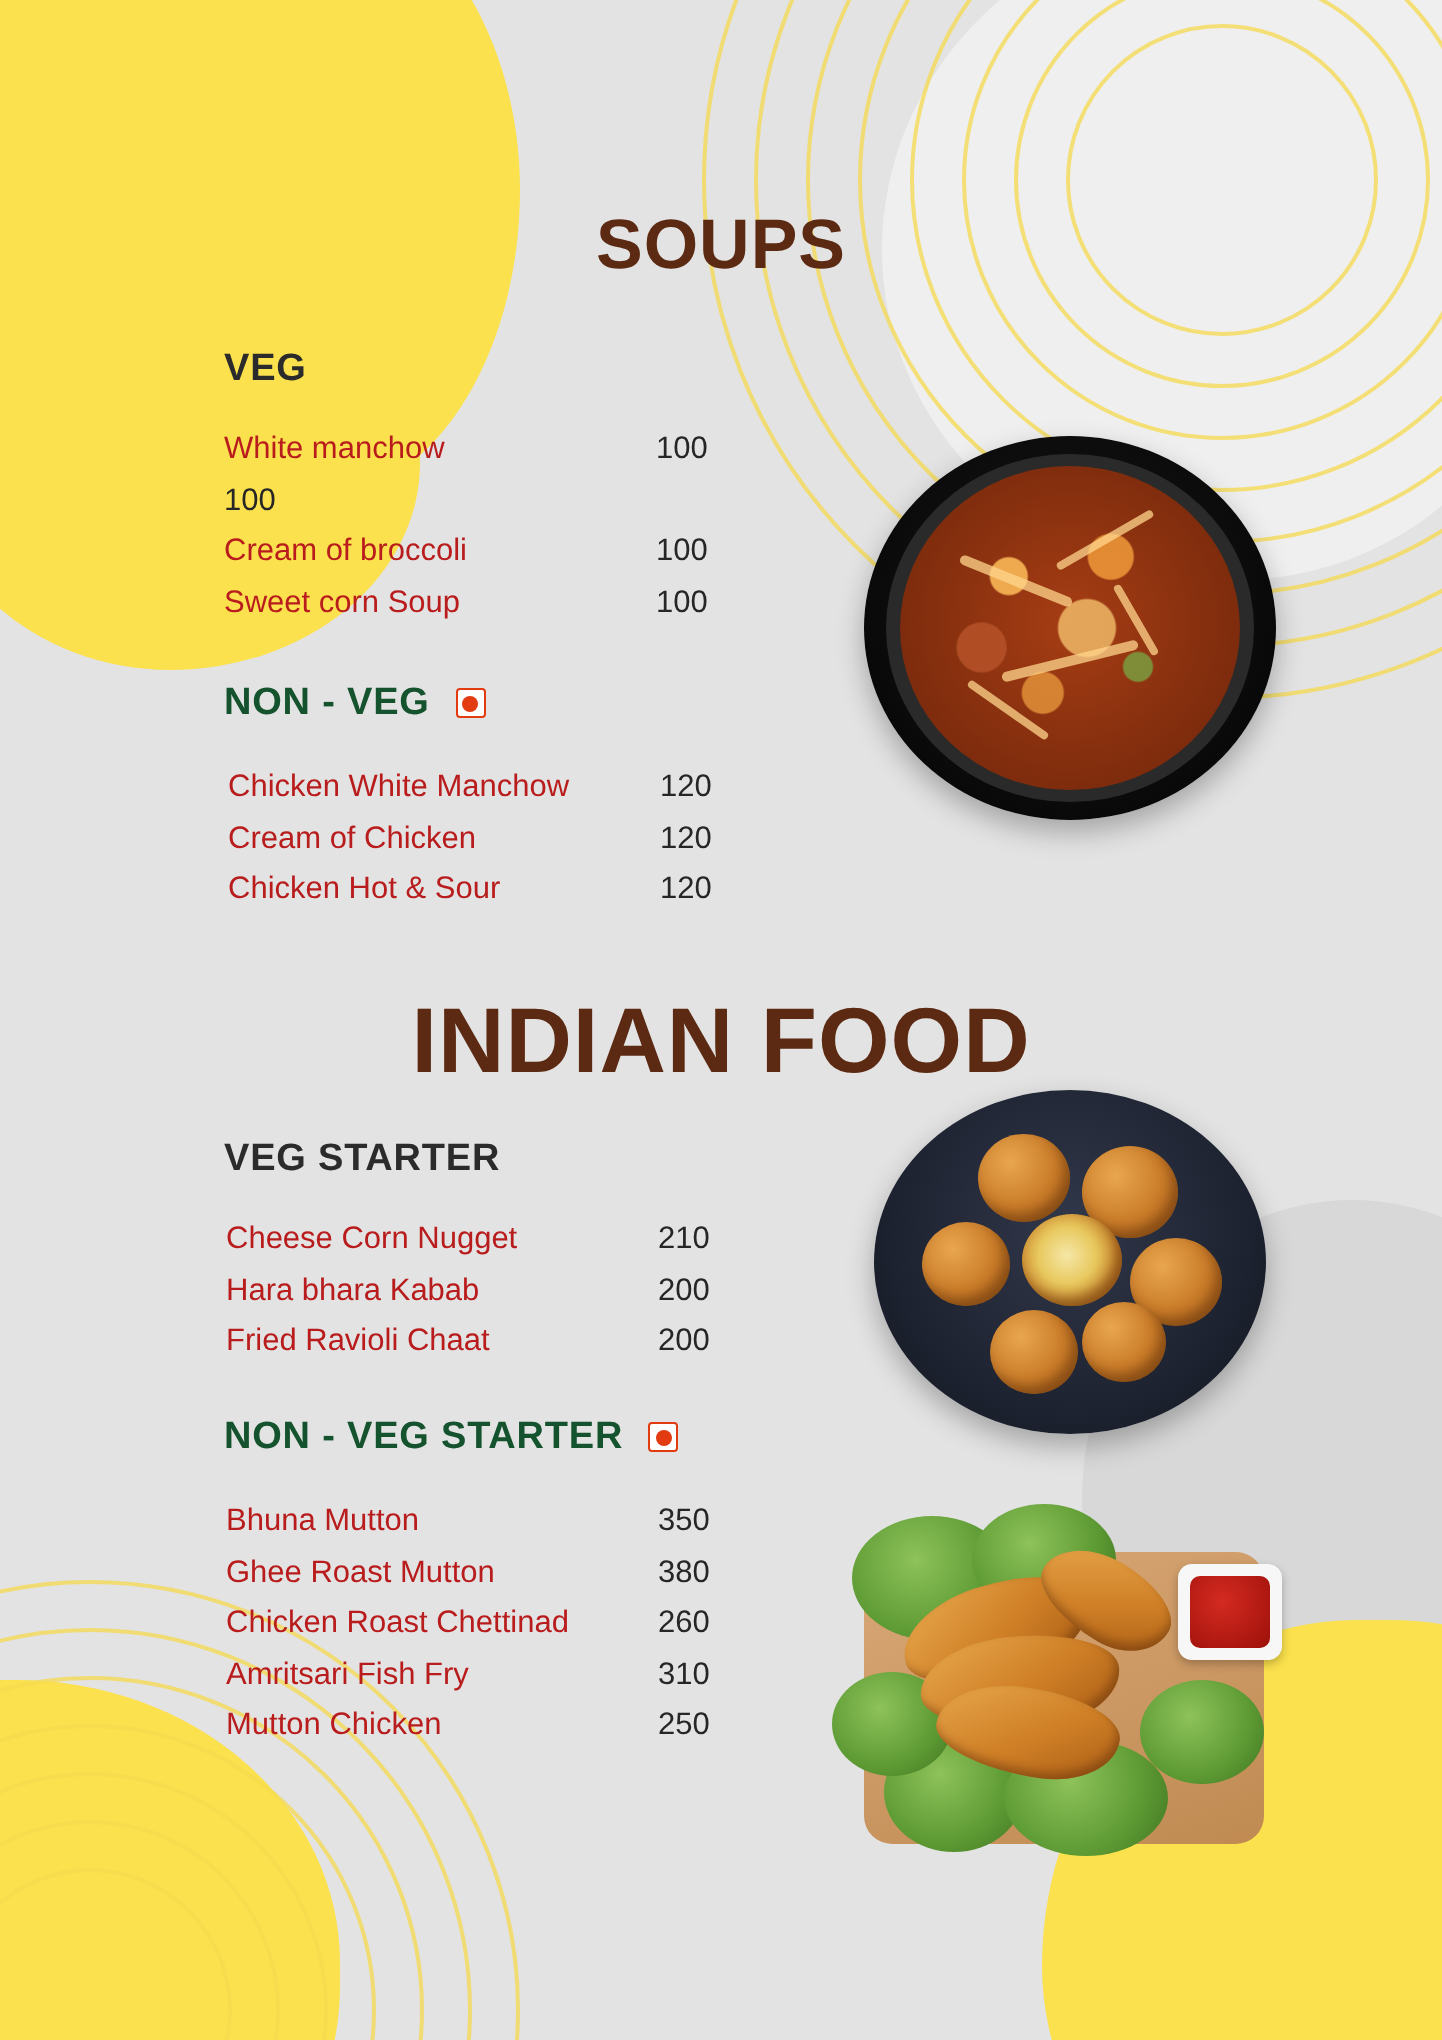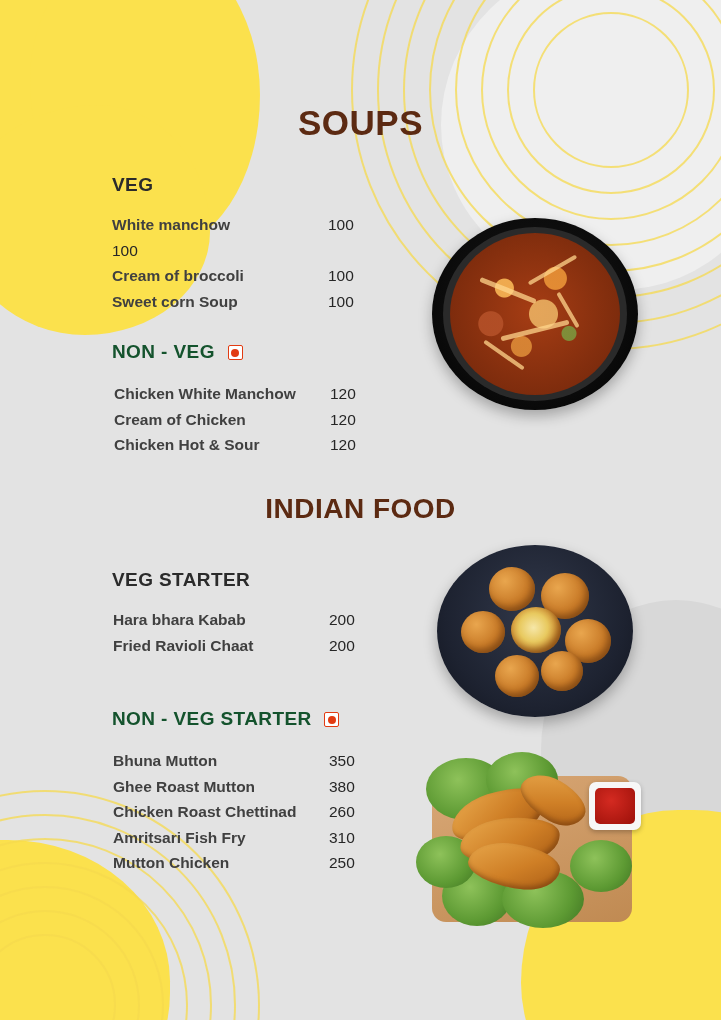--- a/index.html
+++ b/index.html
@@ -114,21 +114,21 @@
   }
 
   .section-title {
     text-align: center;
     font-size: 35px;
     font-weight: 700;
     letter-spacing: .5px;
     color: #5c2a12;
   }
   #soups-title { position: absolute; top: 103px; left: 0; right: 0; }
-  #indian-title { position: absolute; top: 493px; left: 0; right: 0; font-size: 28px; }
+  #indian-title { position: absolute; top: 493px; left: 0; right: 0; font-size: 46px; }
 
   .cat-head {
     position: absolute;
     font-size: 19px;
     font-weight: 700;
     letter-spacing: .4px;
   }
   .cat-head.veg { color: #2b2b2b; }
   .cat-head.nonveg { color: #14532d; }
 
@@ -155,23 +155,22 @@
 
   .menu-list { position: absolute; }
   .menu-row {
     display: flex;
     align-items: baseline;
     height: 25.5px;
   }
   .item-name {
     width: 216px;
     font-size: 15.5px;
-    color: #404040;
+    color: #b91c1c;
     white-space: nowrap;
-    font-weight: bold;
   }
   .item-price {
     font-size: 15.5px;
     color: #262626;
   }
 
   
   .photo { position: absolute; }
 
   .soup-bowl {
@@ -348,20 +347,24 @@
     </div>
   </div>
 
   <h1 id="indian-title" class="section-title">INDIAN FOOD</h1>
 
   <div class="cat-head veg" style="top:569px; left:112px;">
     <span>VEG STARTER</span>
   </div>
 
   <div class="menu-list" style="top:611px; left:113px;">
+    <div class="menu-row">
+      <span class="item-name">Cheese Corn Nugget</span>
+      <span class="item-price">210</span>
+    </div>
     <div class="menu-row">
       <span class="item-name">Hara bhara Kabab</span>
       <span class="item-price">200</span>
     </div>
     <div class="menu-row">
       <span class="item-name">Fried Ravioli Chaat</span>
       <span class="item-price">200</span>
     </div>
   </div>
 

